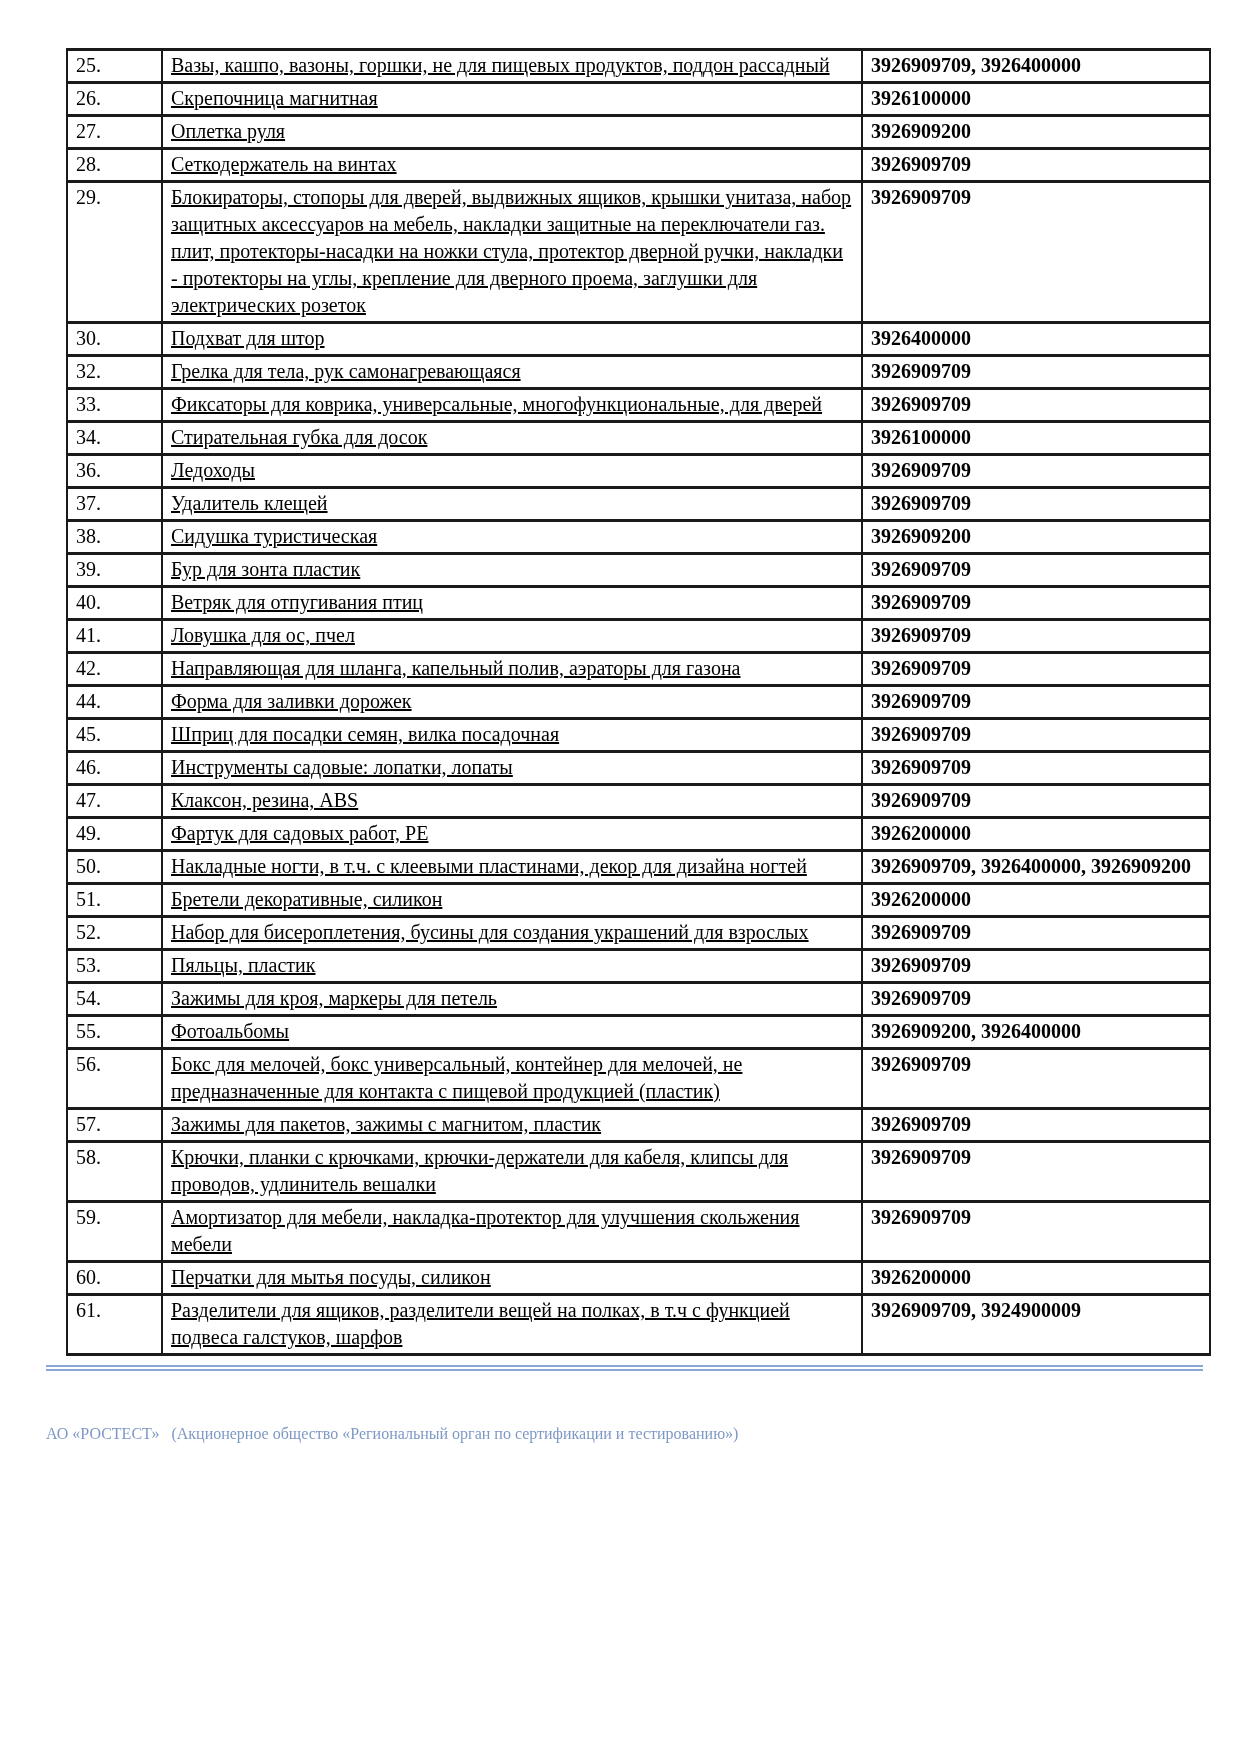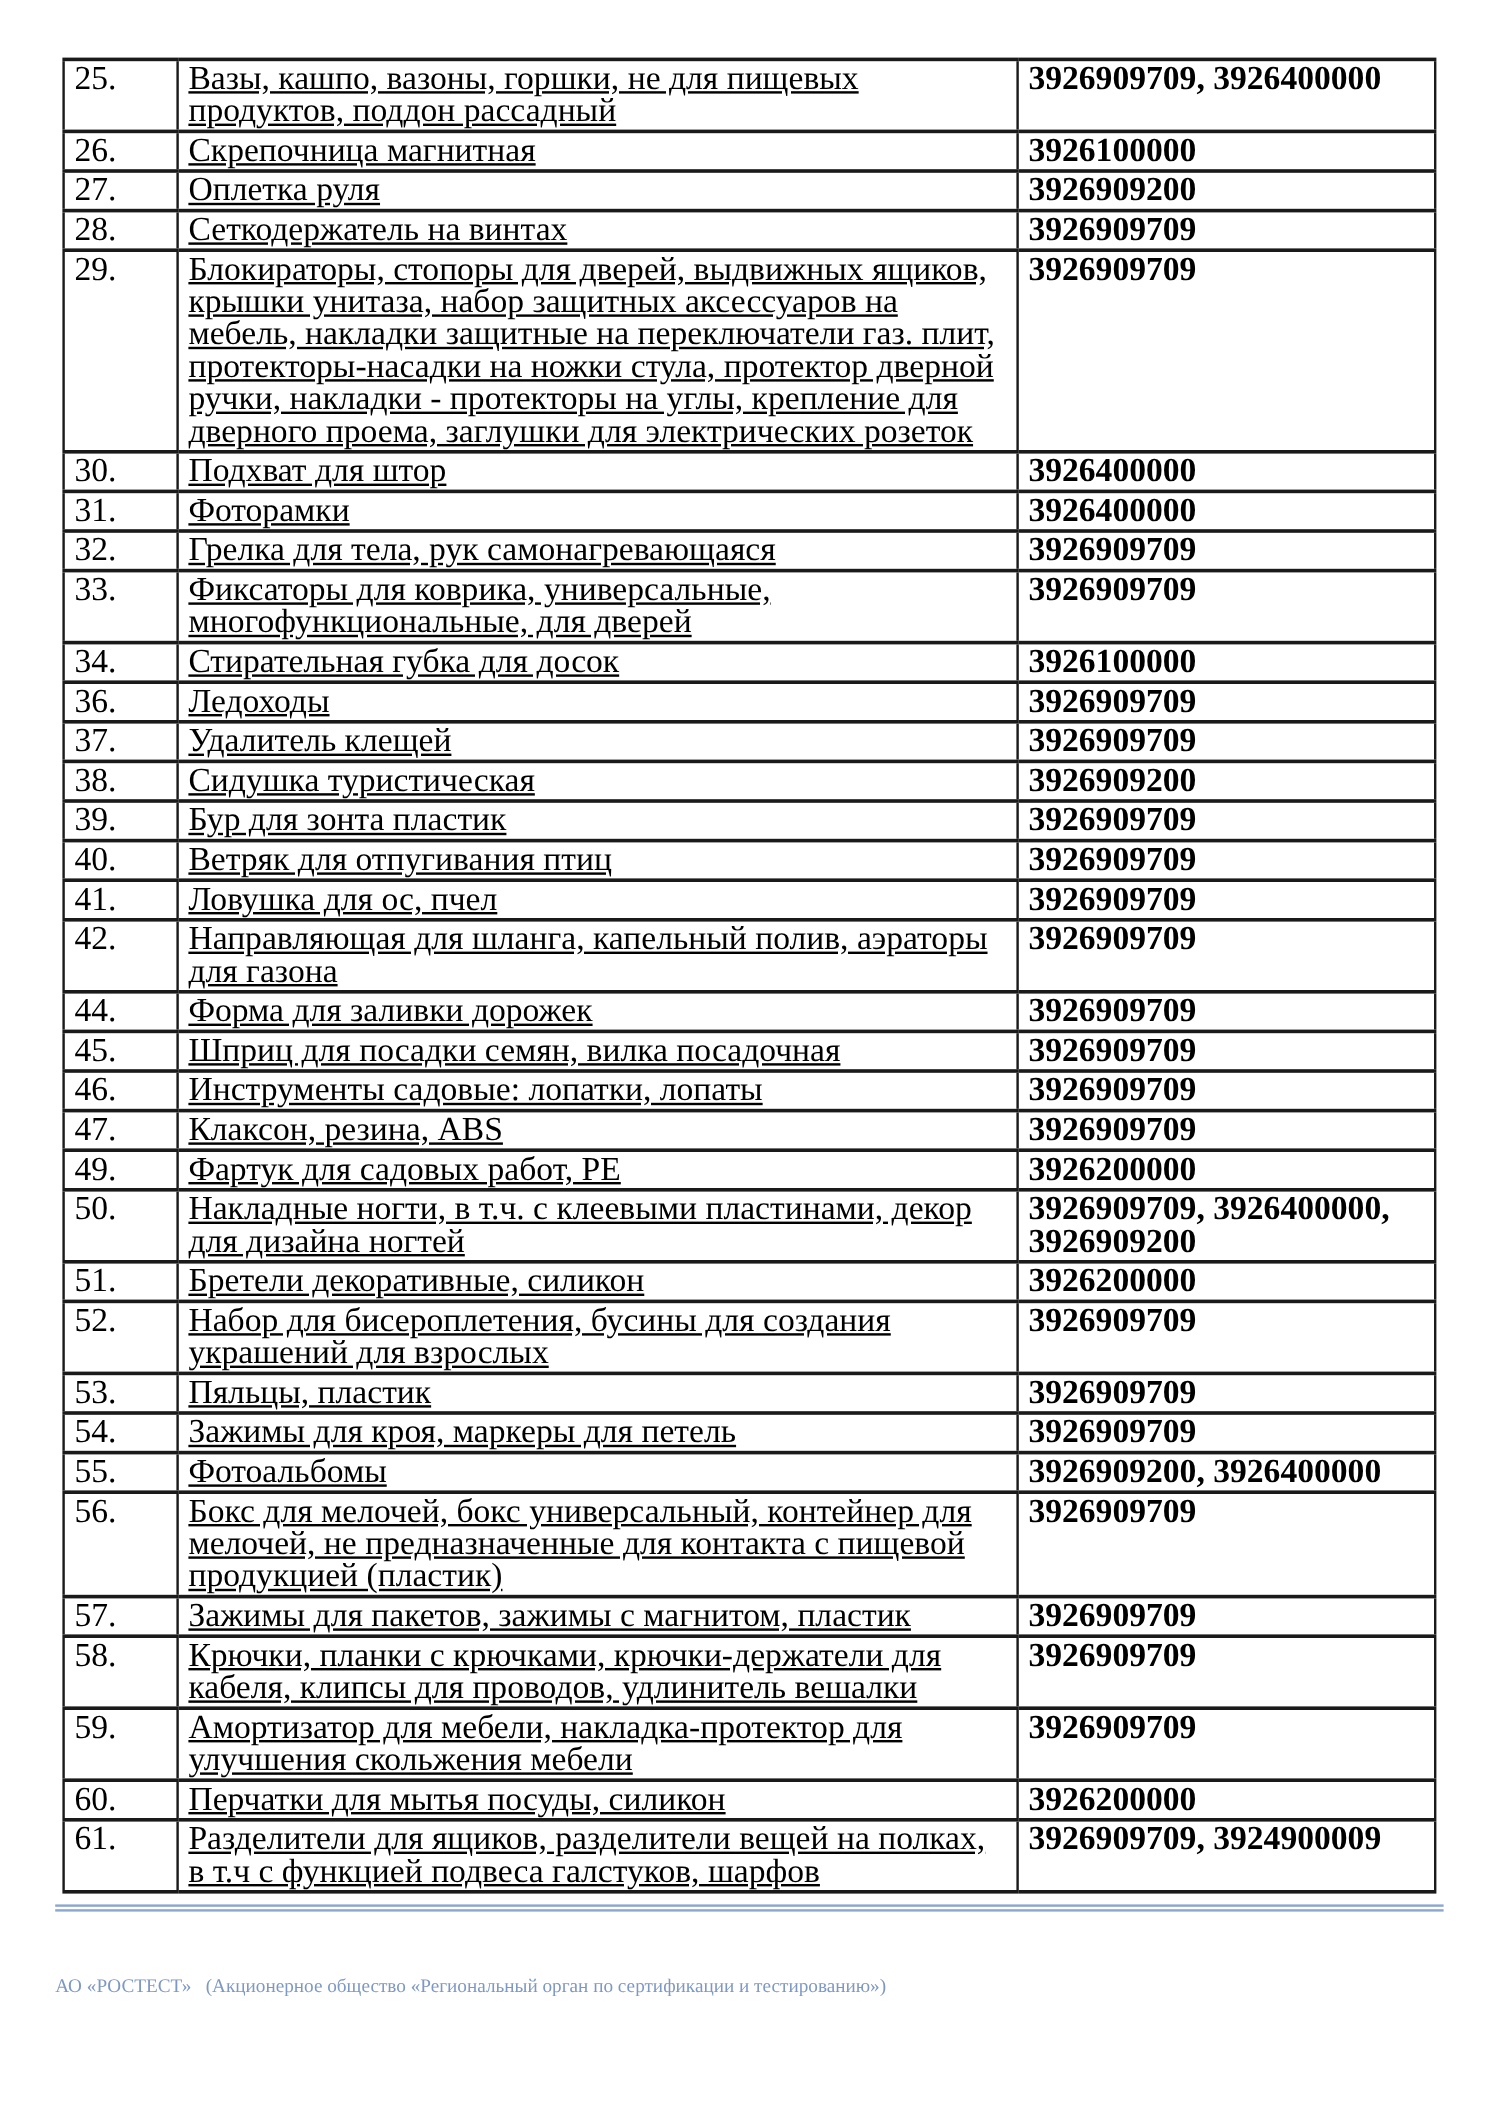--- a/index.html
+++ b/index.html
@@ -17,23 +17,23 @@
     position: relative;
   }
   .page {
     width: 1240px;
     height: 1754px;
     overflow: hidden;
   }
   table.codes-table {
     border-collapse: collapse;
     table-layout: fixed;
-    margin: 48px 0 0 52px;
+    margin: 48px 0 0 66px;
     width: 1143px;
-    font-size: 28px;
+    font-size: 20px;
     line-height: 27px;
   }
   table.codes-table td {
     border: 2px solid var(--border);
     border-top-width: 3px;
     border-bottom-width: 3px;
     vertical-align: top;
     padding: 1px 8px 2px 8px;
     overflow: hidden;
   }
@@ -93,25 +93,20 @@
           <td class="col-num">29.</td>
           <td class="col-desc">Блокираторы, стопоры для дверей, выдвижных ящиков, крышки унитаза, набор защитных аксессуаров на мебель, накладки защитные на переключатели газ. плит, протекторы-насадки на ножки стула, протектор дверной ручки, накладки - протекторы на углы, крепление для дверного проема, заглушки для электрических розеток</td>
           <td class="col-codes">3926909709</td>
         </tr>
         <tr>
           <td class="col-num">30.</td>
           <td class="col-desc">Подхват для штор</td>
           <td class="col-codes">3926400000</td>
         </tr>
         <tr>
-          <td class="col-num">31.</td>
-          <td class="col-desc">Фоторамки</td>
-          <td class="col-codes">3926400000</td>
-        </tr>
-        <tr>
           <td class="col-num">32.</td>
           <td class="col-desc">Грелка для тела, рук самонагревающаяся</td>
           <td class="col-codes">3926909709</td>
         </tr>
         <tr>
           <td class="col-num">33.</td>
           <td class="col-desc">Фиксаторы для коврика, универсальные, многофункциональные, для дверей</td>
           <td class="col-codes">3926909709</td>
         </tr>
         <tr>

